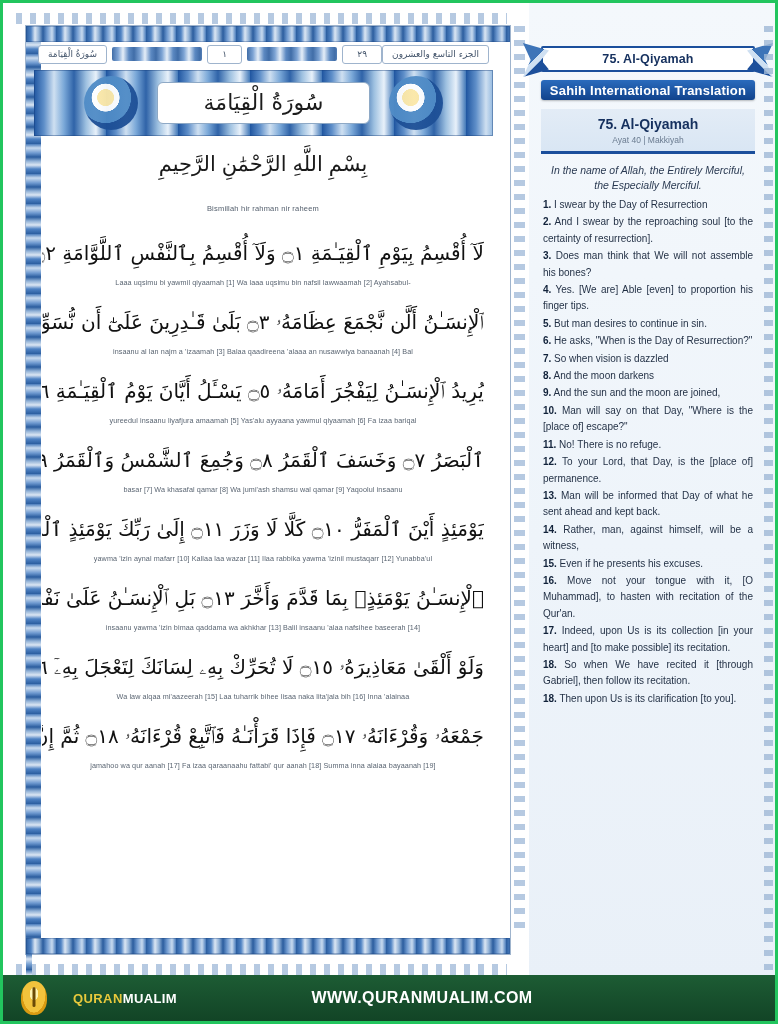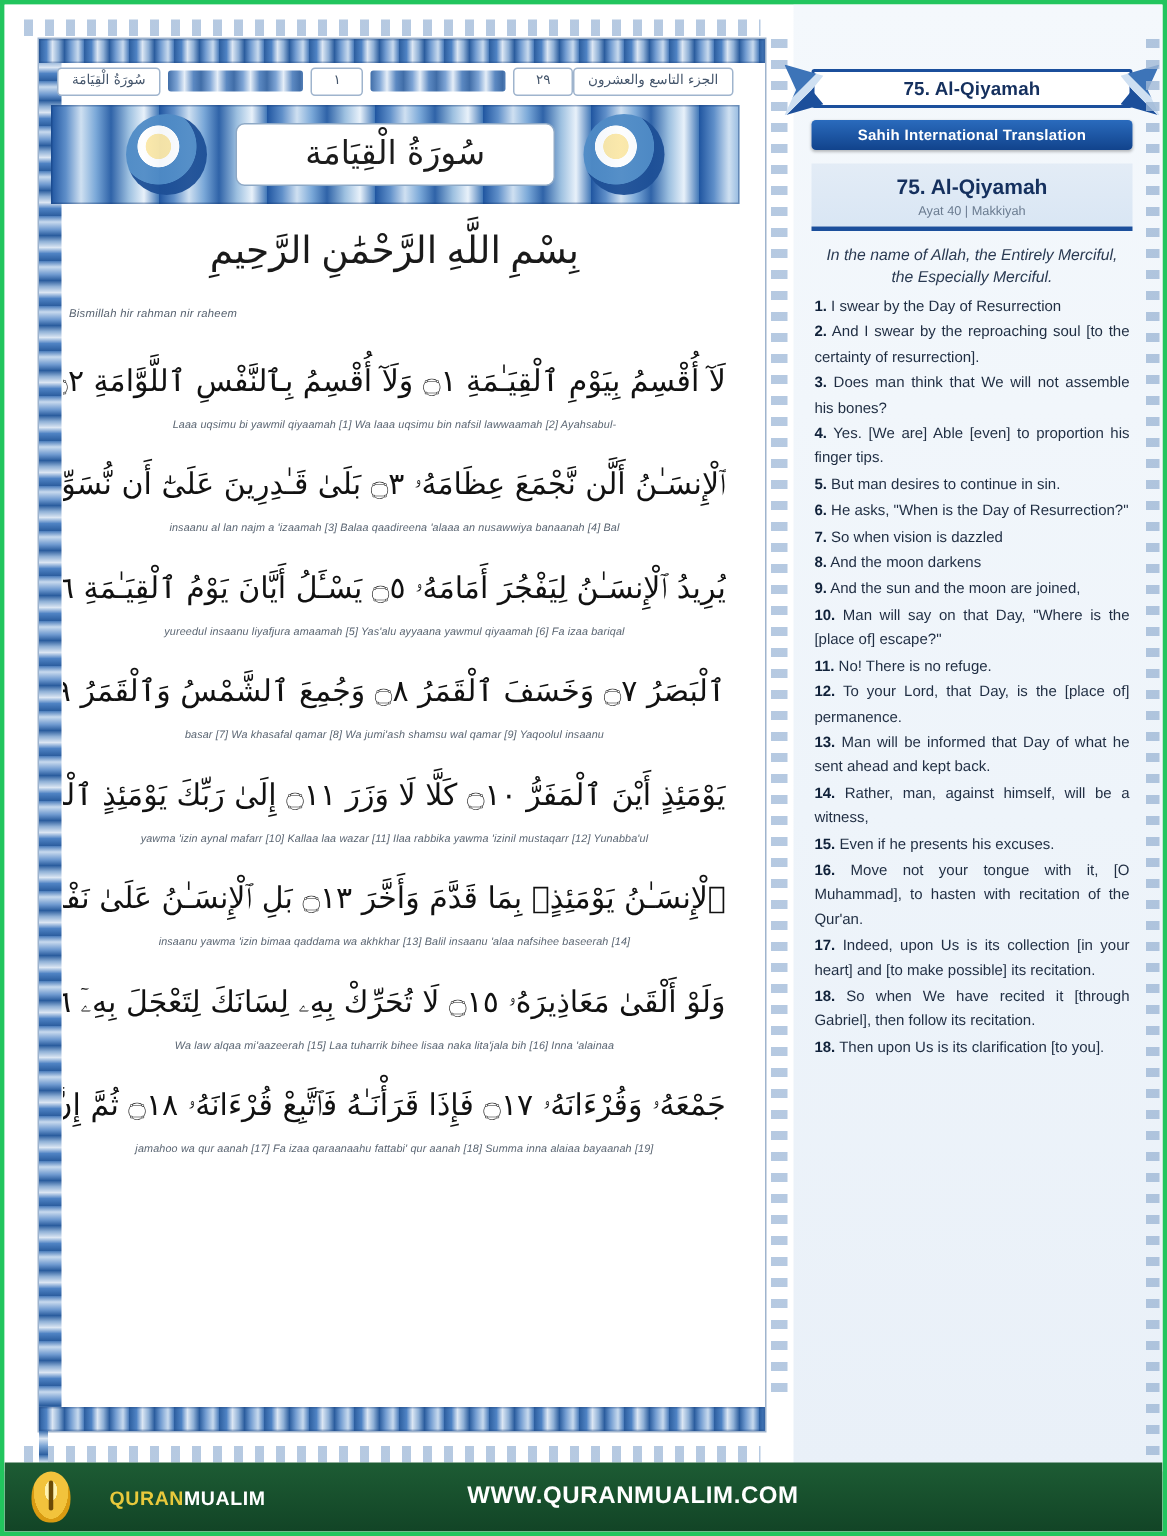--- a/index.html
+++ b/index.html
@@ -154,33 +154,32 @@
     direction: rtl;
     line-height: 34px;
     white-space: nowrap;
   }
 
   
   .bismillah-ar {
     position: absolute;
     left: 20px; right: 30px; top: 126px;
     text-align: center;
-    font-family: Liberation Serif, serif;
-    font-size: 25px;
+    font-family: Liberation Sans, sans-serif;
+    font-size: 21px;
     color: #1a1a1a;
     direction: rtl;
   }
   .bismillah-tr {
     position: absolute;
     left: 20px; right: 30px; top: 178px;
-    text-align: left;
+    text-align: center;
     font-size: 7.5px;
     color: #55606e;
     letter-spacing: .2px;
-    font-style: italic;
   }
 
   
   .ayah-list {
     position: absolute;
     left: 16px; right: 26px; top: 205px;
     bottom: 22px;
   }
   .ayah-block { margin-bottom: 12px; }
   .ayah-ar {
@@ -195,21 +194,20 @@
   }
   .ayah-tr {
     text-align: center;
     font-size: 7.2px;
     color: #5a6572;
     line-height: 11px;
     margin-top: 2px;
     letter-spacing: .1px;
     white-space: nowrap;
     overflow: hidden;
-    font-style: italic;
   }
 
   
   .trans-panel {
     position: relative;
     width: 248px;
     padding: 33px 14px 0 4px;
     background: linear-gradient(180deg, #f4f8fc 0%, #eef4fa 55%, #e9f0f8 100%);
   }
 
@@ -246,21 +244,21 @@
     height: 20px;
     background: linear-gradient(180deg, #2a6bbd 0%, #11438c 100%);
     border-radius: 3px;
     display: flex;
     align-items: center;
     justify-content: center;
     box-shadow: 0 1px 2px rgba(0,0,0,.25);
   }
   .trans-badge-label {
     color: #ffffff;
-    font-size: 10px;
+    font-size: 13px;
     font-weight: bold;
     letter-spacing: .2px;
   }
 
   .surah-info {
     margin: 9px 6px 0 8px;
     background: linear-gradient(180deg, #e3ecf6 0%, #d9e6f4 100%);
     border-bottom: 3px solid #1b4f9c;
     padding: 7px 4px 6px;
     text-align: center;

